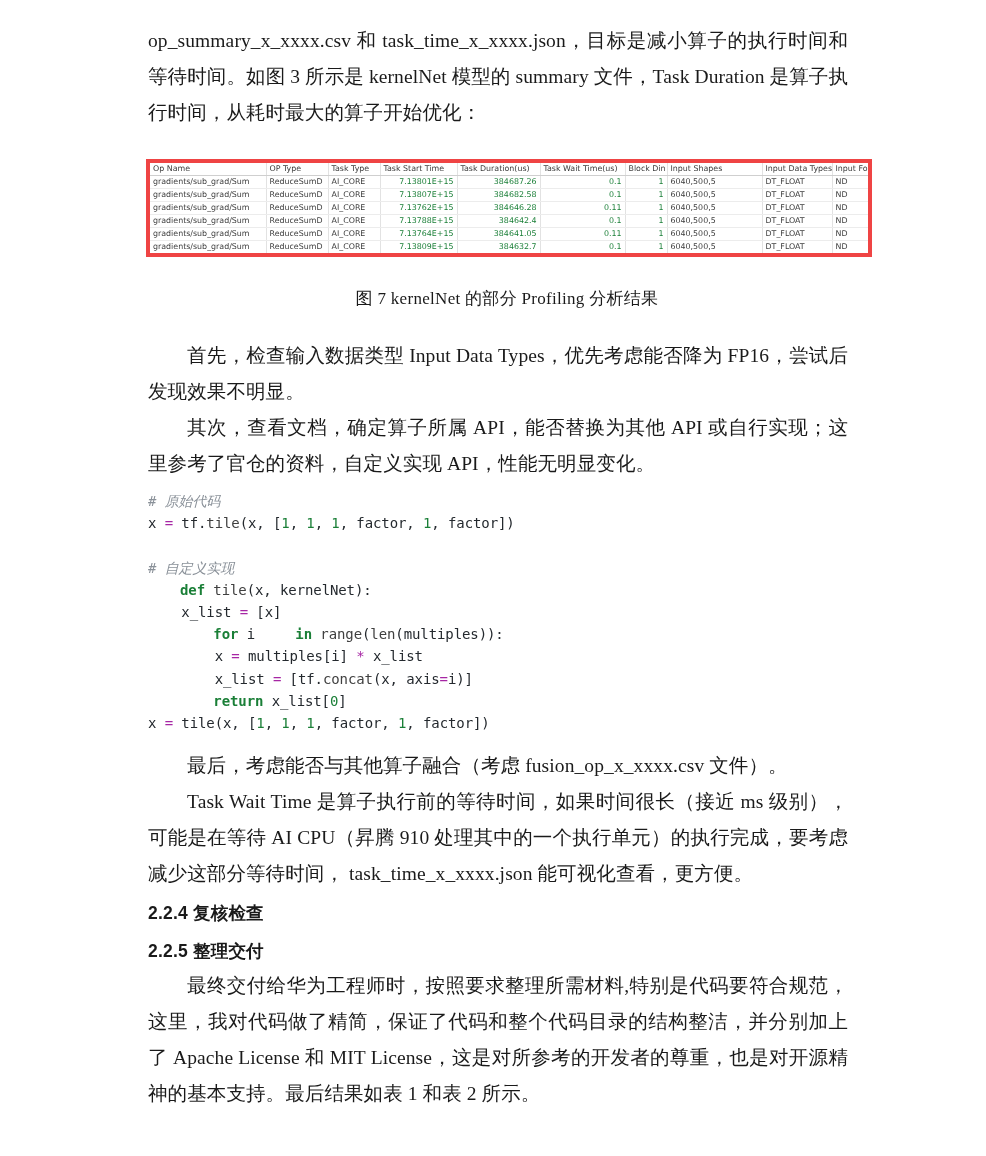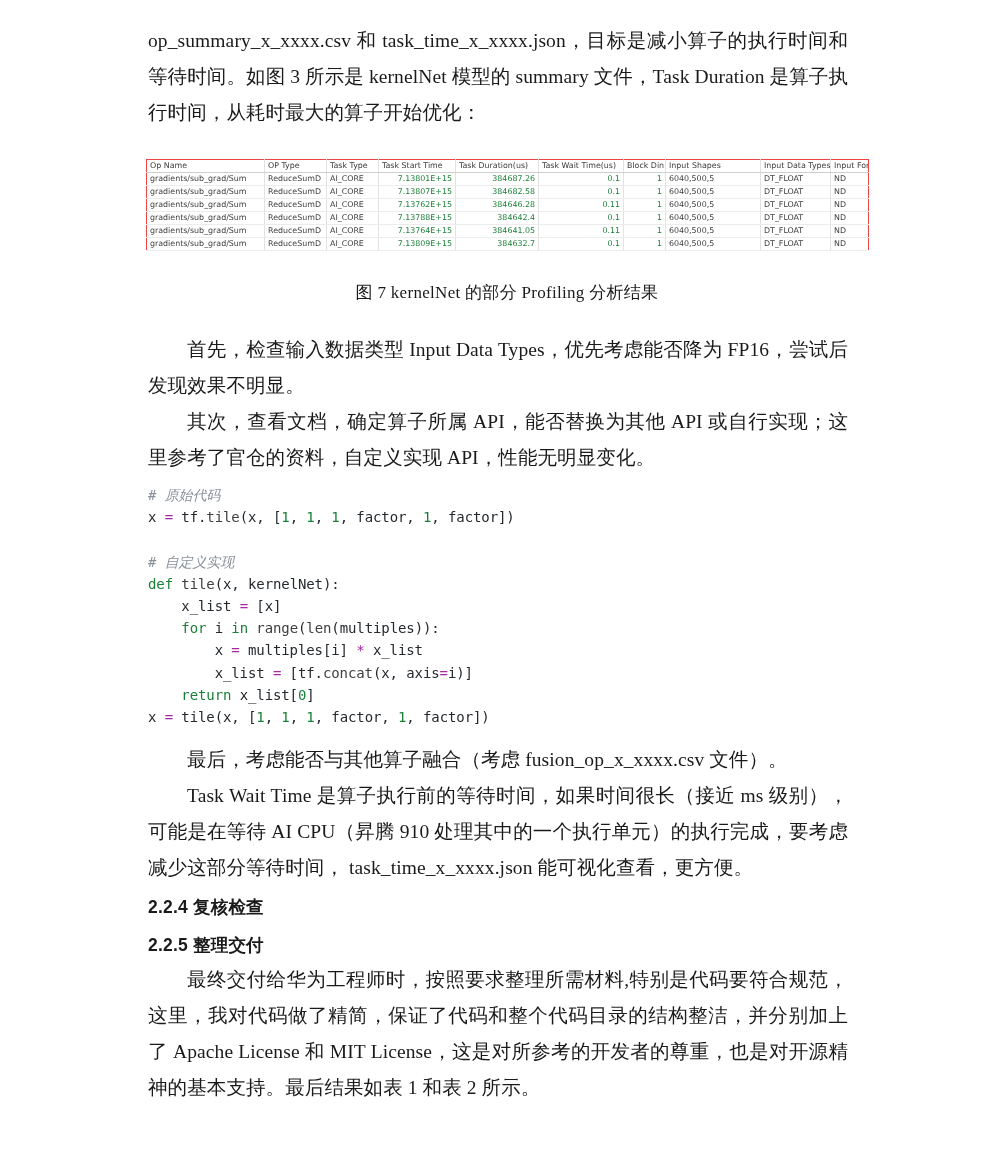--- a/index.html
+++ b/index.html
@@ -56,21 +56,21 @@
     width: 722px;
   }
   table.prof {
     border-collapse: collapse;
     width: 722px;
     table-layout: fixed;
     font-family: "DejaVu Sans", "Liberation Sans", sans-serif;
     font-size: 7.9px;
     color: #3c3c3c;
     background: #ffffff;
-    border: 1px solid #ef4444;
+    border: 4px solid #ef4444;
   }
   table.prof th, table.prof td {
     border-right: 1px solid #e2e2e2;
     border-bottom: 1px solid #ececec;
     padding: 1px 3px 1px 3px;
     height: 10px;
     line-height: 10px;
     overflow: hidden;
     white-space: nowrap;
     text-overflow: clip;
@@ -96,21 +96,21 @@
   .code {
     font-family: "DejaVu Sans Mono", "Liberation Mono", monospace;
     font-size: 14px;
     line-height: 22.2px;
     color: #24292e;
     white-space: pre;
     margin: 0;
     letter-spacing: -0.1px;
   }
   .cm   { color: #8a9199; font-style: italic; }   
-  .kw   { color: #1a7f37; font-weight: normal; }    
+  .kw   { color: #1a7f37; font-weight: bold; margin-left: 32px; }    
   .fn   { color: #404040; }                        
   .num  { color: #1a7f37; }                        
   .op   { color: #a626a4; }                        
   .pl   { color: #24292e; }
 </style>
 </head>
 <body>
 
 <div class="page">
   <div class="content">

